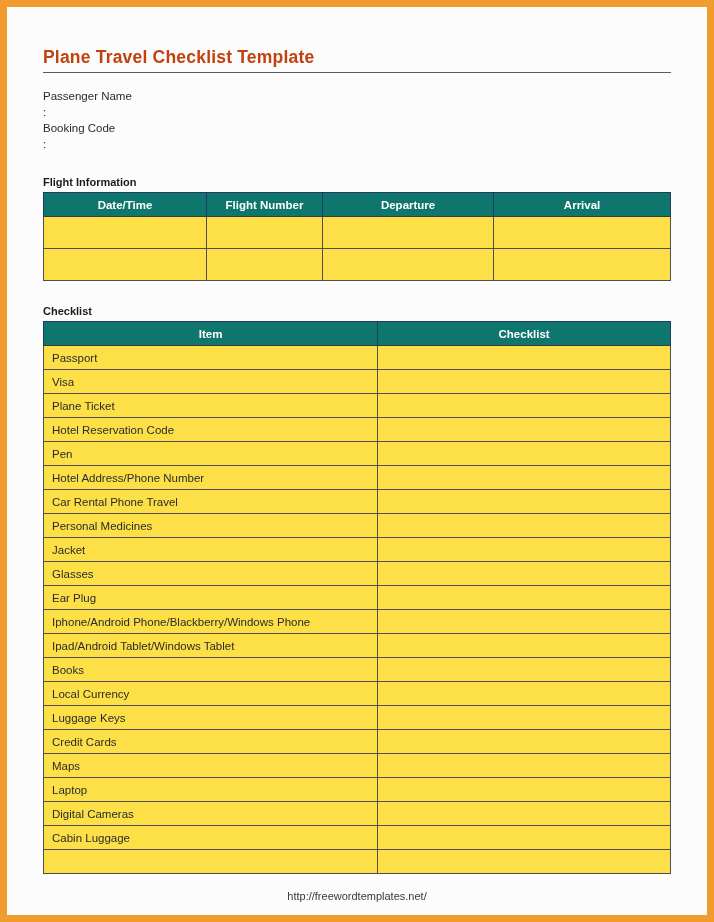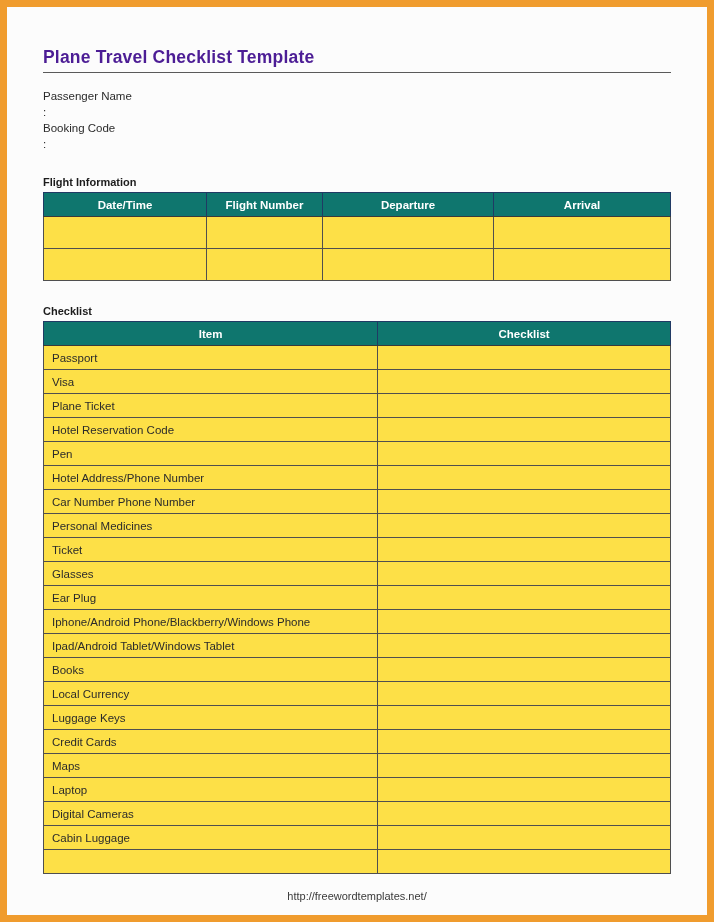--- a/index.html
+++ b/index.html
@@ -18,21 +18,21 @@
   .page {
     width: 700px;
     height: 908px;
     background: #fcfcfc;
     padding: 40px 36px 0 36px;
     overflow: hidden;
   }
   .doc-title {
     font-size: 17.5px;
     font-weight: bold;
-    color: #4c1d95;
+    color: #c2410c;
     letter-spacing: 0.2px;
     padding-bottom: 4px;
     border-bottom: 1.5px solid #5a5a5a;
   }
   .fields { margin-top: 15px; }
   .field-row { display: flex; font-size: 11.5px; line-height: 16px; flex-direction: column; }
   .field-label { width: 127px; }
   .field-colon { width: 10px; }
   .field-value { flex: 1; }
 
@@ -162,29 +162,29 @@
           </tr>
           <tr>
             <td class="item-cell">Pen</td>
             <td></td>
           </tr>
           <tr>
             <td class="item-cell">Hotel Address/Phone Number</td>
             <td></td>
           </tr>
           <tr>
-            <td class="item-cell">Car Number Phone Number</td>
+            <td class="item-cell">Car Rental Phone Travel</td>
             <td></td>
           </tr>
           <tr>
             <td class="item-cell">Personal Medicines</td>
             <td></td>
           </tr>
           <tr>
-            <td class="item-cell">Ticket</td>
+            <td class="item-cell">Jacket</td>
             <td></td>
           </tr>
           <tr>
             <td class="item-cell">Glasses</td>
             <td></td>
           </tr>
           <tr>
             <td class="item-cell">Ear Plug</td>
             <td></td>
           </tr>

